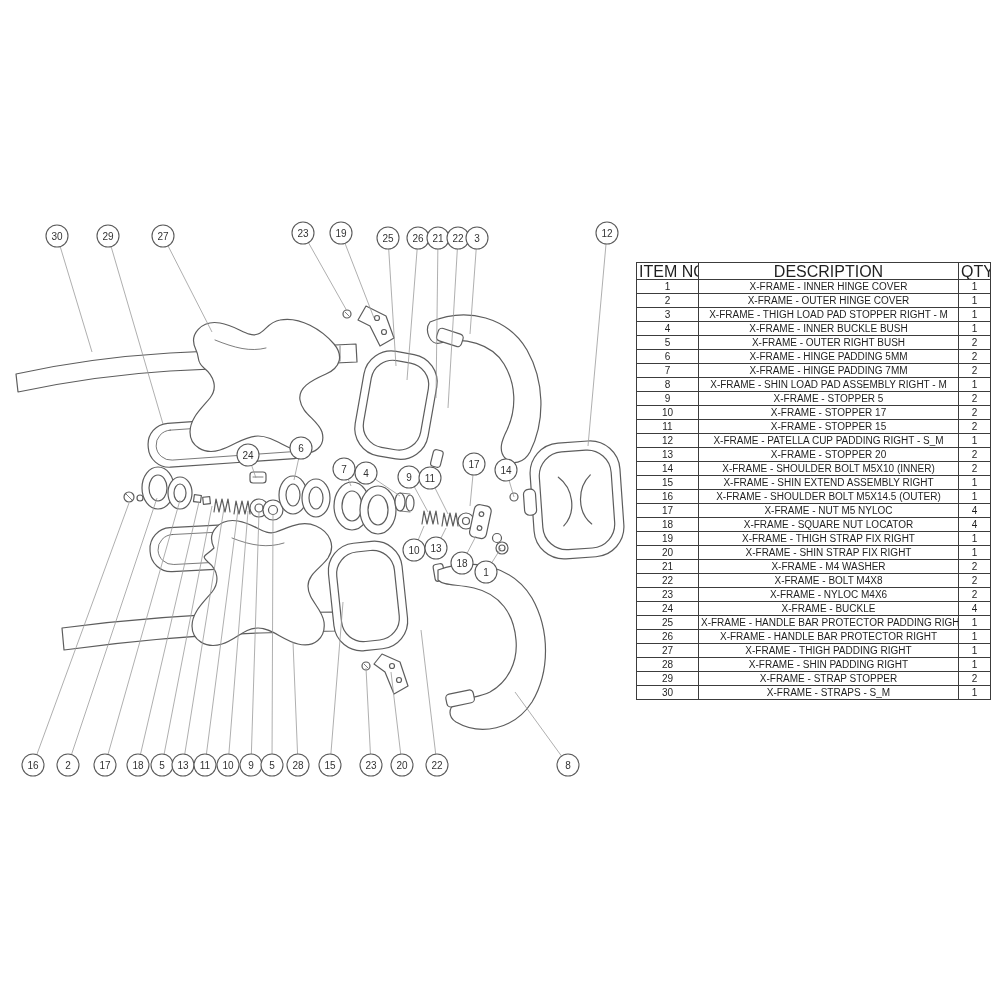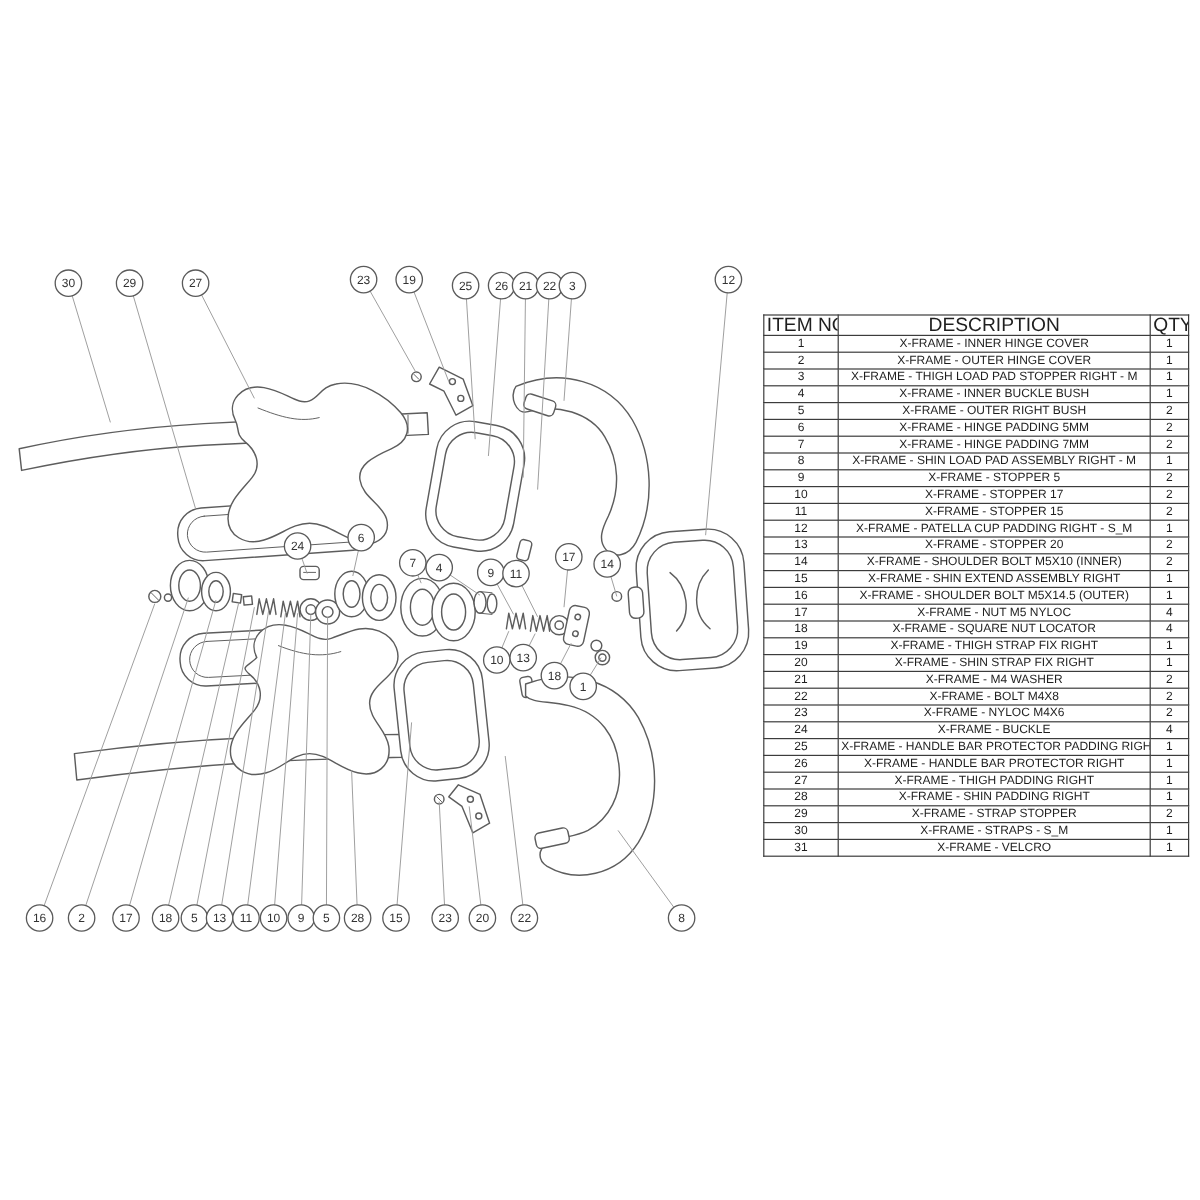--- a/index.html
+++ b/index.html
@@ -541,22 +541,17 @@
           <tr>
             <td>29</td>
             <td>X-FRAME - STRAP STOPPER</td>
             <td>2</td>
           </tr>
           <tr>
             <td>30</td>
             <td>X-FRAME - STRAPS - S_M</td>
             <td>1</td>
           </tr>
-          <tr>
-            <td>31</td>
-            <td>X-FRAME - VELCRO</td>
-            <td>1</td>
-          </tr>
         </tbody>
     </table>
   </div>
 
 </div>
 
 </body></html>

